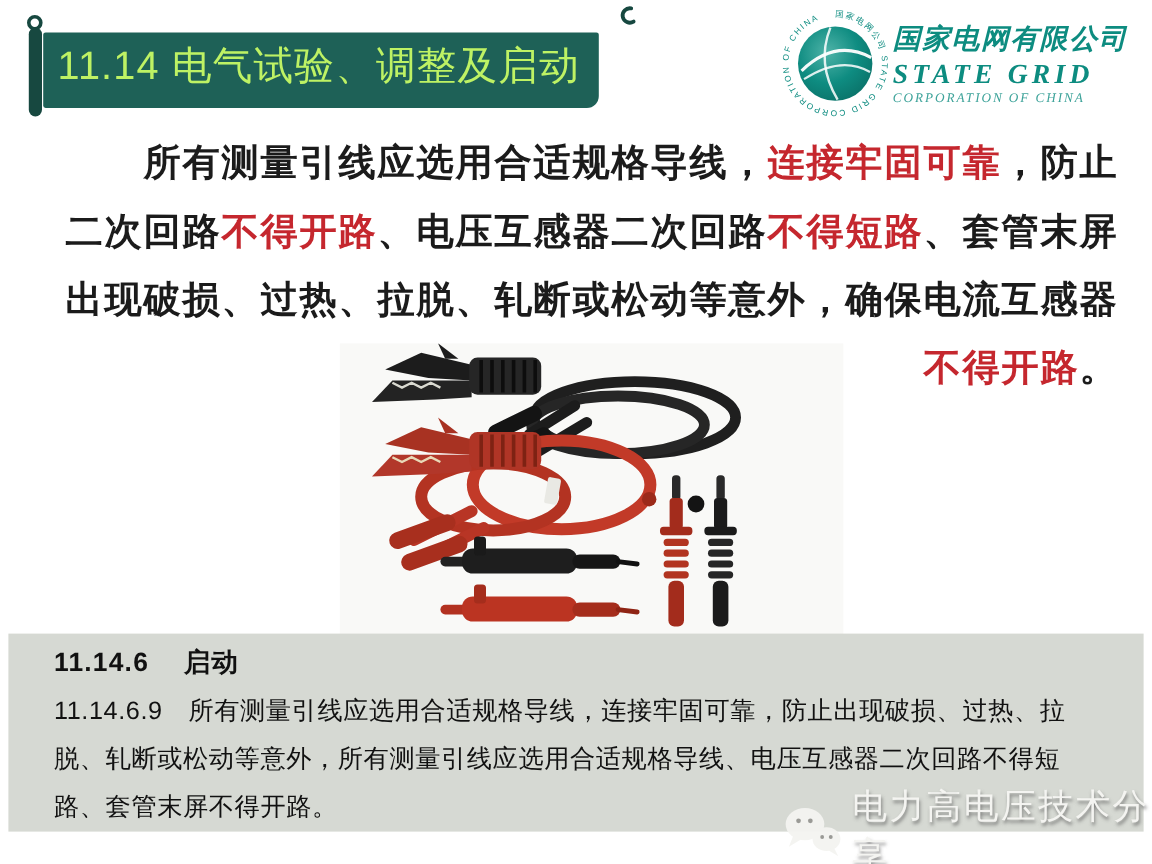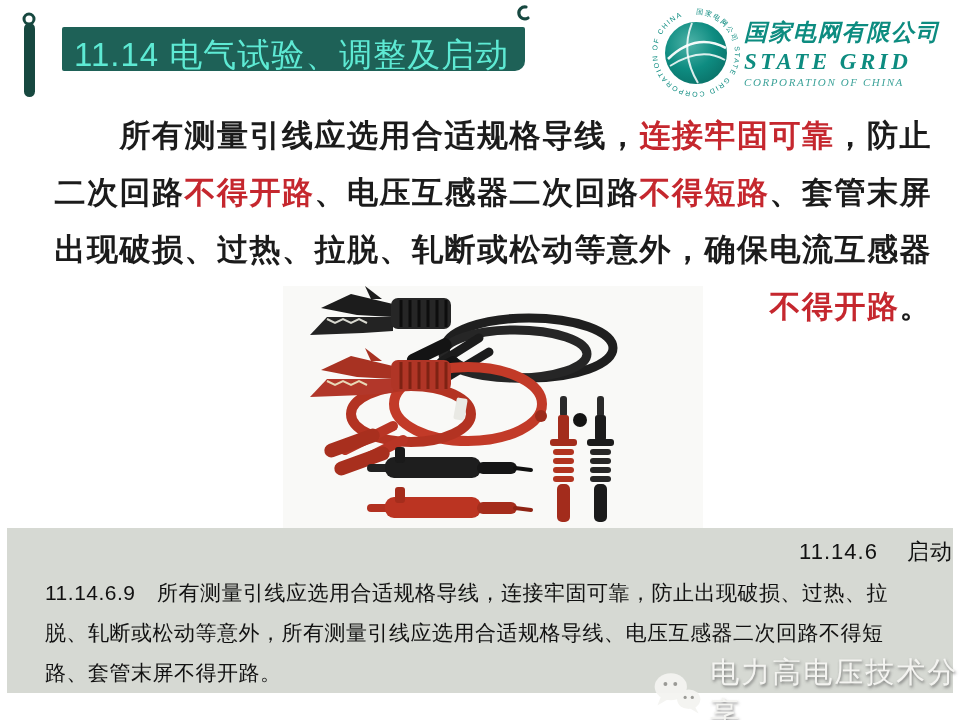--- a/index.html
+++ b/index.html
@@ -1,24 +1,24 @@
 <!DOCTYPE html>
 <html style="--banner-green: #1e6157; --pin-dark: #174840; --logo-teal: #0d8c80; --accent-red: #c5272e; --note-bg: #d6d9d3; --text-black: #1b1b1b; --watermark-white: #f4f4f1;"><head>
 <meta charset="utf-8">
 <style>
   html,body { margin:0; padding:0; background:#ffffff; }
   body { font-family:"Liberation Sans","DejaVu Sans",sans-serif; }
   .page { position:relative; width:960px; height:720px; background:#fff; overflow:hidden; }
 
   
   .pin-wrap { position:absolute; left:20px; top:10px; }
-  .banner { position:absolute; left:36px; top:27px; height:44px; line-height:55px;
-            background:var(--banner-green,#1e6157); color:#5eead4; font-size:33px;
+  .banner { position:absolute; left:36px; top:27px; height:63px; line-height:55px;
+            background:var(--banner-green,#1e6157); color:#bef264; font-size:33px;
             letter-spacing:1px; padding:0 16px 0 12px; border-radius:2px 2px 10px 2px;
-            white-space:nowrap;margin-left:26px; }
+            white-space:nowrap; }
   .curl-wrap { position:absolute; left:512px; top:4px; }
 
   
   .logo { position:absolute; left:646px; top:4px; display:flex; align-items:center; }
   .logo-text { margin-left:0; color:var(--logo-teal,#0d8c80);font-style:italic; }
   .logo-cn  { font-size:23px; font-weight:bold; letter-spacing:1.5px; }
   .logo-en  { font-family:"Liberation Serif","DejaVu Serif",serif; font-weight:bold;
               font-size:23px; letter-spacing:3.5px; margin-top:1px; }
   .logo-sub { font-family:"Liberation Serif","DejaVu Serif",serif; font-size:11px;
               letter-spacing:1.6px; opacity:.8; margin-top:1px; }
@@ -30,21 +30,21 @@
   .body-line { height:57px; line-height:57px; white-space:nowrap;text-align:right; }
   .body-line.indent { text-indent:58px; }
   .em-red { color:var(--accent-red,#c5272e); }
 
   
   .photo { position:absolute; left:283px; top:286px; width:420px; height:252px; }
 
   
   .note-box { position:absolute; left:7px; top:528px; width:946px; height:165px;
               background:var(--note-bg,#d6d9d3); color:#111; }
-  .note-heading { margin:9px 0 0 38px; font-size:22px; font-weight:normal; letter-spacing:1px;text-align:right; }
+  .note-heading { margin:9px 0 0 38px; font-size:22px; font-weight:bold; letter-spacing:1px; }
   .note-heading .lbl { margin-left:22px; }
   .note-body { margin:6px 0 0 38px; width:862px; font-size:21px; line-height:40px;
                letter-spacing:0.5px; }
 
   
   .watermark { position:absolute; left:652px; top:653px; display:flex; align-items:center;
                color:var(--watermark-white,#f4f4f1); }
   .watermark-text { font-size:29px; letter-spacing:2px; margin-left:8px;
                     text-shadow:1px 2px 3px rgba(95,95,95,.75); }
 </style>

